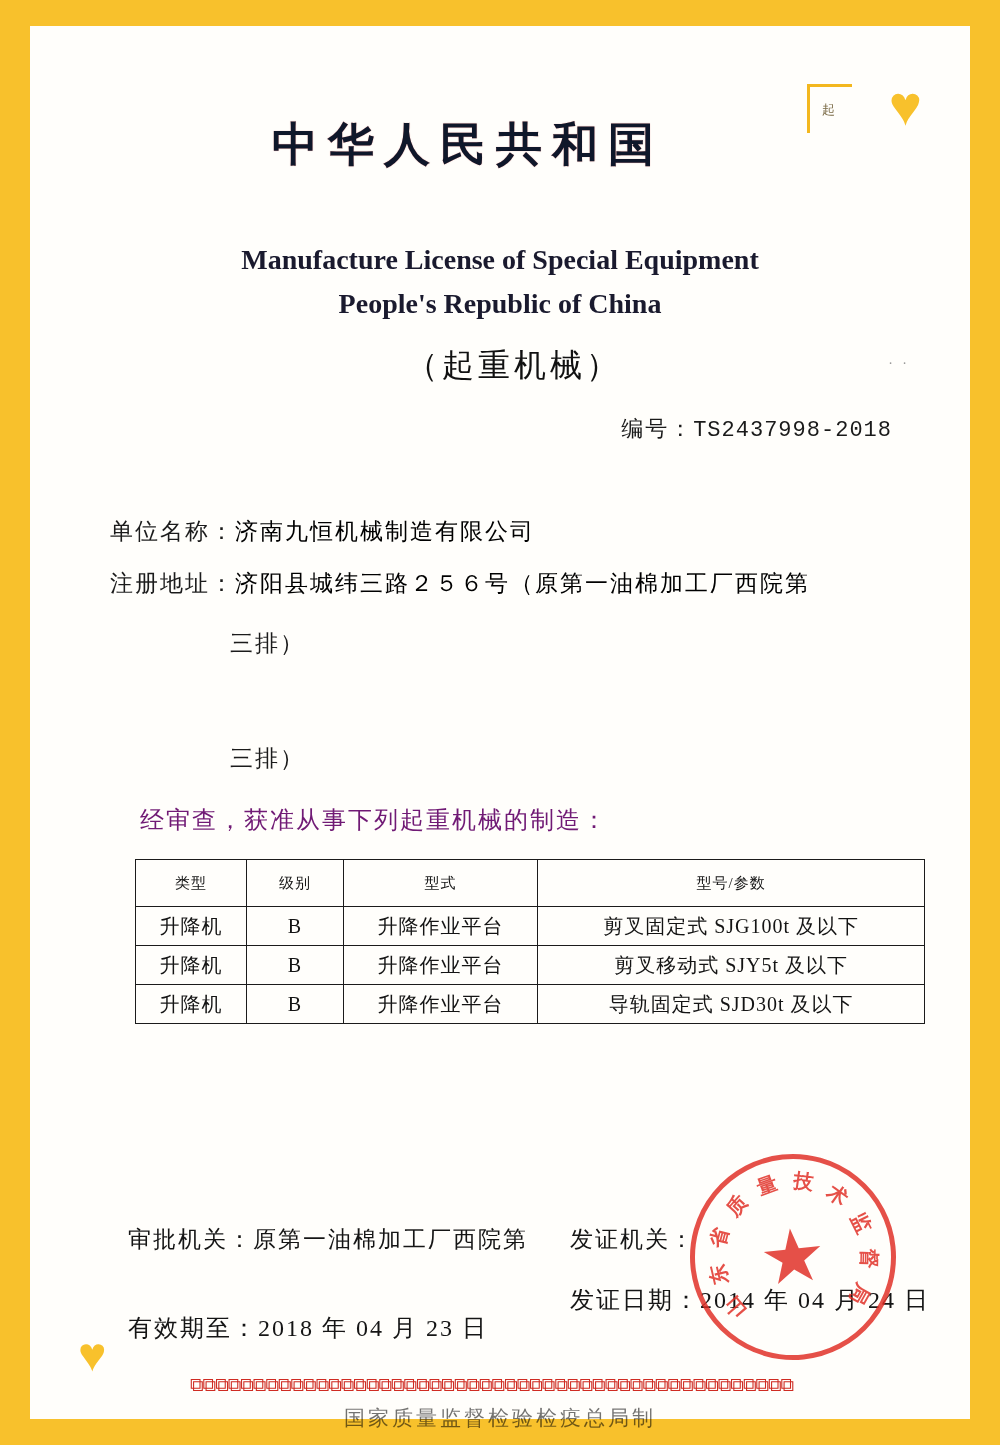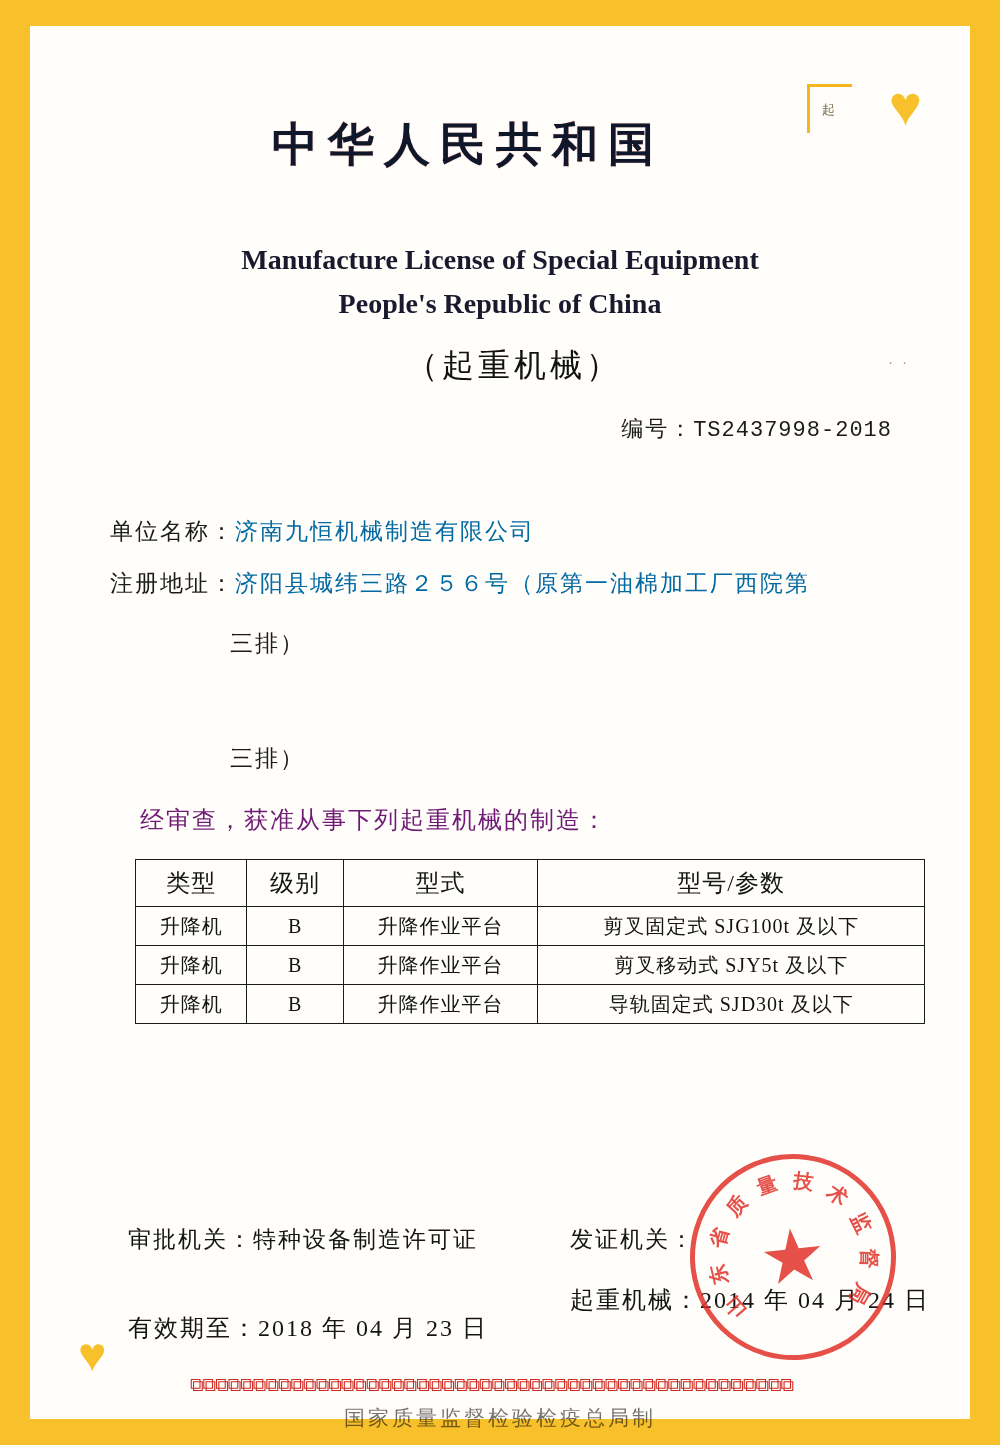--- a/index.html
+++ b/index.html
@@ -126,21 +126,21 @@
   .field {
     position: absolute;
     left: 80px;
     font-size: 23px;
     color: #1b1b1b;
     letter-spacing: 2px;
     line-height: 1.55;
     width: 810px;
   }
   .field .lbl { color: #1b1b1b; }
-  .field .val { color: #0369a1; }
+  .field .val { color: #000000; }
   .f1 { top: 488px; }
   .f2 { top: 540px; }
   .f2b { top: 600px; left: 200px; }
   .f3 { top: 656px; }
   .f3b { top: 715px; left: 200px; }
 
   .approve-line {
     position: absolute;
     left: 110px;
     top: 778px;
@@ -158,21 +158,21 @@
     font-size: 20px;
     color: #141414;
   }
   .tbl th, .tbl td {
     border: 1.5px solid #1b1b1b;
     text-align: center;
     letter-spacing: 1px;
     font-weight: normal;
     font-family: "Liberation Serif", serif;
   }
-  .tbl th { height: 44px; font-size: 24px; }
+  .tbl th { height: 44px; font-size: 15px; }
   .tbl td { height: 36px; }
   .tbl .c1 { width: 110px; }
   .tbl .c2 { width: 95px; }
   .tbl .c3 { width: 195px; }
   .tbl .c4 { width: 390px; }
 
   .footer-left {
     position: absolute;
     left: 98px;
     top: 1198px;
@@ -333,30 +333,30 @@
         <tr>
           <td>升降机</td>
           <td>B</td>
           <td>升降作业平台</td>
           <td>导轨固定式 SJD30t 及以下</td>
         </tr>
       </tbody>
     </table>
 
     <div class="footer-left">
-      <span>审批机关：</span><span>特种设备制造许可证</span>
+      <span>审批机关：</span><span>原第一油棉加工厂西院第</span>
     </div>
     <div class="footer-left2">
       <span>有效期至：</span><span>2018 年 04 月 23 日</span>
     </div>
     <div class="footer-right">
       <span>发证机关：</span><span></span>
     </div>
     <div class="footer-right2">
-      <span>起重机械：</span><span>2014 年 04 月 24 日</span>
+      <span>发证日期：</span><span>2014 年 04 月 24 日</span>
     </div>
 
     <div class="stamp">
       <div class="star">★</div>
       <div class="stamp-text" id="sealText">
           <span style="transform: translate(-62.2556px, 43.5918px) rotate(-125deg) translate(-50%, -50%);">山</span>
           <span style="transform: translate(-75.397px, 9.55457px) rotate(-97.2222deg) translate(-50%, -50%);">东</span>
           <span style="transform: translate(-71.1612px, -26.6848px) rotate(-69.4444deg) translate(-50%, -50%);">省</span>
           <span style="transform: translate(-50.5245px, -56.7739px) rotate(-41.6667deg) translate(-50%, -50%);">质</span>
           <span style="transform: translate(-18.243px, -73.778px) rotate(-13.8889deg) translate(-50%, -50%);">量</span>

